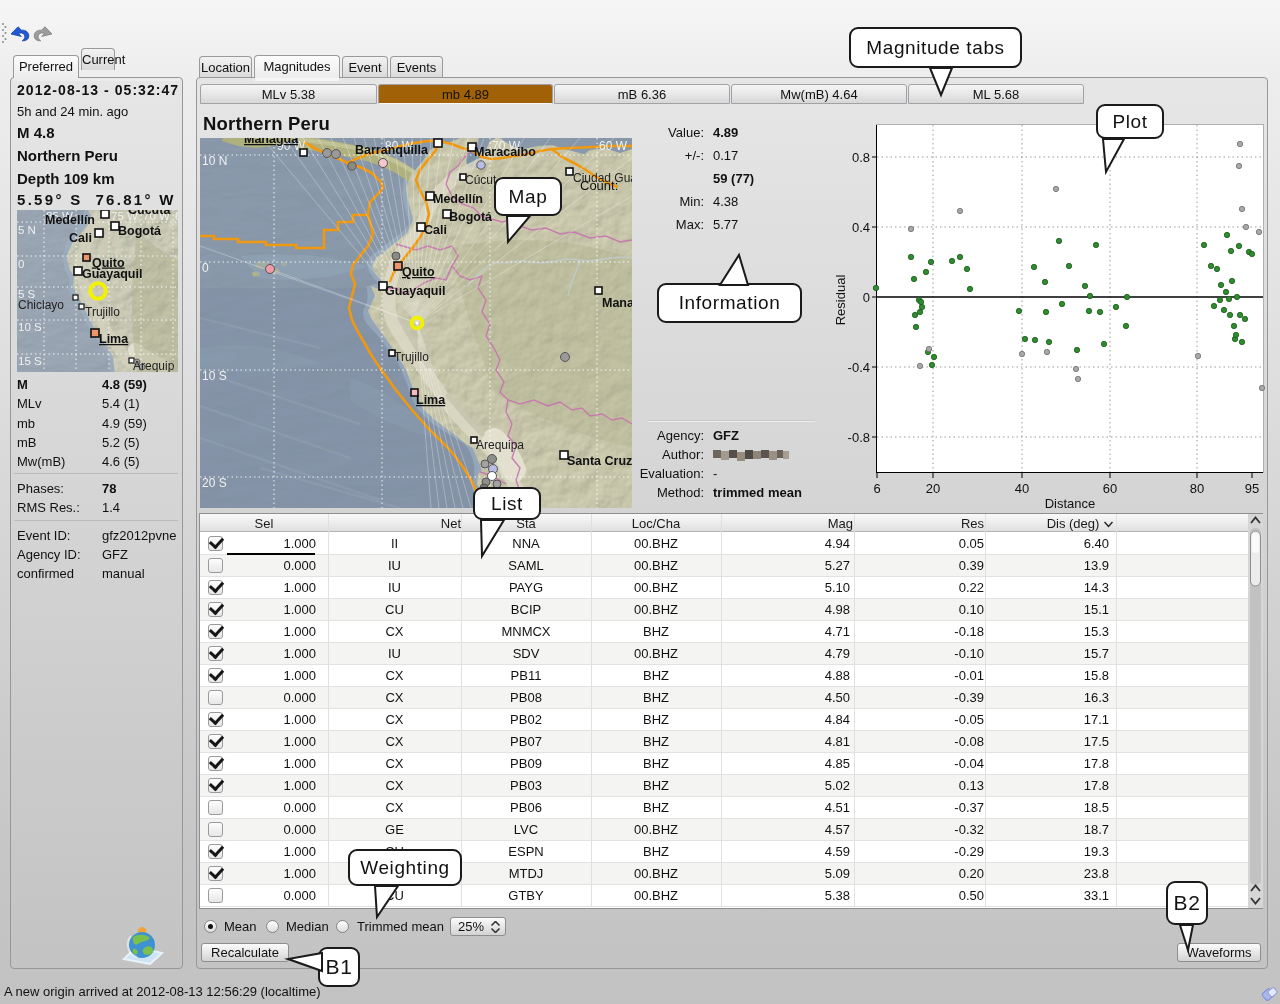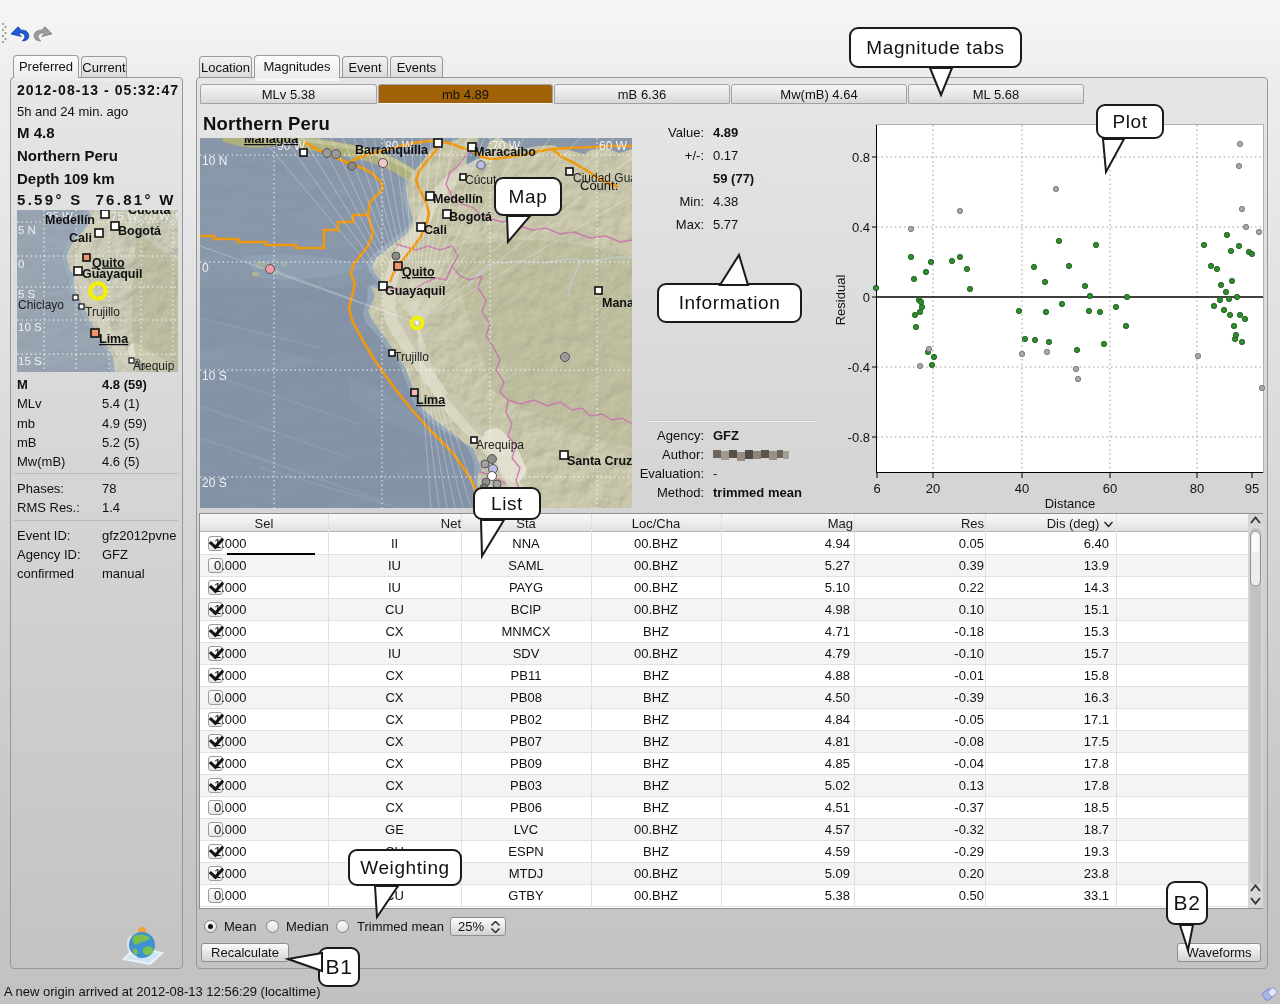--- a/index.html
+++ b/index.html
@@ -38,21 +38,21 @@
 .hrow{position:absolute;left:0;top:0;width:1048px;height:18px;
 background:linear-gradient(#f9f9f9,#ececec 55%,#dfdfdf);border-bottom:1px solid #b4b4b4}
 .hcell{position:absolute;top:2px;font-size:13px;color:#1a1a1a}
 .trow{position:absolute;width:1048px;height:22px;border-bottom:1px solid #e2e2e2}
 .trow div{position:absolute;top:3px}
 .cb{position:absolute;left:8px;top:3px;width:15px;height:15px;border:1px solid #9a9a9a;
 border-radius:3px;background:linear-gradient(#fdfdfd,#e6e6e6)}
 .cb.on:after{content:"";position:absolute;left:1px;top:0px;width:10px;height:6px;
 border-left:3px solid #151515;border-bottom:3px solid #151515;transform:rotate(-48deg)}
 .colline{position:absolute;top:0;width:1px;height:392px;background:#e0e0e0}
-.c1{left:14px;width:88px;text-align:left}
+.c1{left:28px;width:88px;text-align:right}
 .c2{left:128px;width:133px;text-align:center}
 .c3{left:261px;width:130px;text-align:center}
 .c4{left:391px;width:130px;text-align:center}
 .c5{left:521px;width:129px;text-align:right}
 .c6{left:654px;width:130px;text-align:right}
 .c7{left:785px;width:124px;text-align:right}
 .radio{position:absolute;width:13px;height:13px;border:1px solid #84848a;border-radius:50%;
 background:linear-gradient(#fdfdfd,#dedede)}
 .radio.on:after{content:"";position:absolute;left:3px;top:3px;width:5px;height:5px;
 border-radius:50%;background:#111}
@@ -70,21 +70,21 @@
     <circle cx="5.5" cy="13" r="1"></circle>
         <circle cx="3" cy="16" r="1"></circle>
         <circle cx="5.5" cy="19" r="1"></circle>
         <circle cx="3" cy="22" r="1"></circle>
   </g>
   <path d="M 11 14 L 18 6.8 L 21.5 10.2 C 26 9.6 29 12.8 28.8 16.2 C 28.6 19.3 25.6 21.2 22.3 20.8 C 24.8 19 25.6 16.6 24.3 14.7 C 23 12.9 20.6 12.4 18.4 13.4 L 21.3 16.4 Z" fill="#2158d6" stroke="#123f9e" stroke-width="0.8"></path>
   <path d="M 52 14 L 45 6.8 L 41.5 10.2 C 37 9.6 34 12.8 34.2 16.2 C 34.4 19.3 37.4 21.2 40.7 20.8 C 38.2 19 37.4 16.6 38.7 14.7 C 40 12.9 42.4 12.4 44.6 13.4 L 41.7 16.4 Z" fill="#9c9c9c" stroke="#7c7c7c" stroke-width="0.8"></path>
 </svg>
 
 <div class="tab active" style="left:13px;top:55px;width:66px">Preferred</div>
-<div class="tab" style="left:81px;top:56px;width:46px">Current</div>
+<div class="tab" style="left:81px;top:48px;width:34px">Current</div>
 
 <div class="panel" style="left:10px;top:77px;width:173px;height:892px"></div>
 <div class="abs" style="left:13px;top:78px;width:167px;height:3px;background:#ececec"></div>
 
 <div class="lbl" style="left:17px;top:82px;font-weight:bold;font-size:14px;letter-spacing:1.05px">2012-08-13 - 05:32:47</div>
 <div class="lbl" style="left:17px;top:104px">5h and 24 min. ago</div>
 <div class="lbl" style="left:17px;top:124px;font-weight:bold;font-size:15px">M 4.8</div>
 <div class="lbl" style="left:17px;top:147px;font-weight:bold;font-size:15px">Northern Peru</div>
 <div class="lbl" style="left:17px;top:170px;font-weight:bold;font-size:15px">Depth 109 km</div>
 <div class="lbl" style="left:17px;top:191px;font-weight:bold;font-size:15px;letter-spacing:2.3px">5.59° S&nbsp;&nbsp;76.81° W</div>
@@ -186,21 +186,21 @@
 <div class="lbl" style="left:17px;top:396px">MLv</div>
     <div class="lbl" style="left:102px;top:396px">5.4 (1)</div>
 <div class="lbl" style="left:17px;top:416px">mb</div>
     <div class="lbl" style="left:102px;top:416px">4.9 (59)</div>
 <div class="lbl" style="left:17px;top:435px">mB</div>
     <div class="lbl" style="left:102px;top:435px">5.2 (5)</div>
 <div class="lbl" style="left:17px;top:454px">Mw(mB)</div>
     <div class="lbl" style="left:102px;top:454px">4.6 (5)</div>
 <div class="abs" style="left:14px;top:473px;width:164px;height:1px;background:#b9b9b9"></div>
 <div class="lbl" style="left:17px;top:481px">Phases:</div>
-    <div class="lbl" style="left:102px;top:481px;font-weight:normal">78</div>
+    <div class="lbl" style="left:102px;top:481px;font-weight:bold">78</div>
 <div class="lbl" style="left:17px;top:500px">RMS Res.:</div>
     <div class="lbl" style="left:102px;top:500px">1.4</div>
 <div class="abs" style="left:14px;top:520px;width:164px;height:1px;background:#b9b9b9"></div>
 <div class="lbl" style="left:17px;top:528px">Event ID:</div>
     <div class="lbl" style="left:102px;top:528px">gfz2012pvne</div>
 <div class="lbl" style="left:17px;top:547px">Agency ID:</div>
     <div class="lbl" style="left:102px;top:547px">GFZ</div>
 <div class="lbl" style="left:17px;top:566px">confirmed</div>
     <div class="lbl" style="left:102px;top:566px">manual</div>
 

